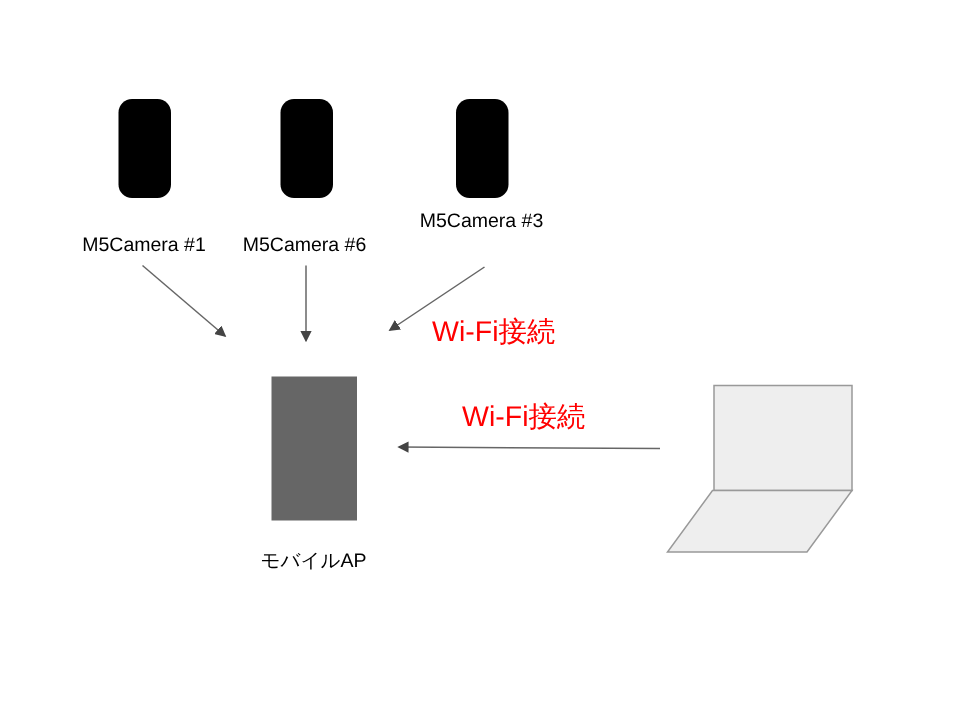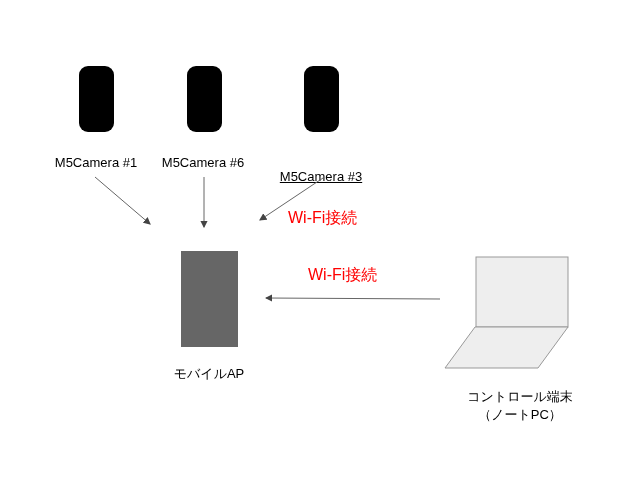--- a/index.html
+++ b/index.html
@@ -16,28 +16,28 @@
   }
   .camera {
     position: absolute; width: 35px; height: 66px; top: 66px;
     background: #000000; border-radius: 9px;
   }
   #cam1 { left: 79px; }
   #cam2 { left: 187px; }
   #cam3 { left: 304px; }
   #cam1-label { left: 34px;  top: 155px; }
   #cam2-label { left: 141px; top: 155px; }
-  #cam3-label { left: 259px; top: 169px; text-decoration: underline; }
+  #cam3-label { left: 259px; top: 139px; }
   .ap-rect {
     position: absolute; left: 181px; top: 251px;
     width: 57px; height: 96px; background: #666666;
   }
   #ap-label { left: 147px; top: 365px; }
   #laptop-label { left: 438px; top: 388px; width: 164px; line-height: 1.4; white-space: normal; }
-  .wifi-label { position: absolute; color: #ff0000; font-size: 16px; white-space: nowrap; }
+  .wifi-label { position: absolute; color: #ff0000; font-size: 19px; white-space: nowrap; }
   #wifi1 { left: 288px; top: 208px; }
   #wifi2 { left: 308px; top: 265px; }
   svg.overlay { position: absolute; left: 0; top: 0; }
 </style>
 </head>
 <body>
 
 <div class="canvas">
 
   <div class="camera" id="cam1"></div>
@@ -47,24 +47,20 @@
   <div class="node-label" id="cam1-label">M5Camera #1</div>
   <div class="node-label" id="cam2-label">M5Camera #6</div>
   <div class="node-label" id="cam3-label">M5Camera #3</div>
 
   <div class="ap-rect"></div>
   <div class="node-label" id="ap-label">モバイルAP</div>
 
   <div class="wifi-label" id="wifi1">Wi-Fi接続</div>
   <div class="wifi-label" id="wifi2">Wi-Fi接続</div>
 
-  <div class="node-label" id="laptop-label">
-    <span>コントロール端末</span><br>
-    <span>（ノートPC）</span>
-  </div>
 
   <svg class="overlay" width="640" height="480" viewBox="0 0 640 480">
     <defs>
       <marker id="arrowhead" viewBox="0 0 10 10" refX="8.5" refY="5" markerWidth="7.5" markerHeight="7.5" orient="auto-start-reverse">
         <path d="M0,0 L10,5 L0,10 z" fill="#444444"></path>
       </marker>
     </defs>
 
     <line x1="95" y1="177" x2="150" y2="224" stroke="#666666" stroke-width="1" marker-end="url(#arrowhead)"></line>
     <line x1="204" y1="177" x2="204" y2="227" stroke="#666666" stroke-width="1" marker-end="url(#arrowhead)"></line>

